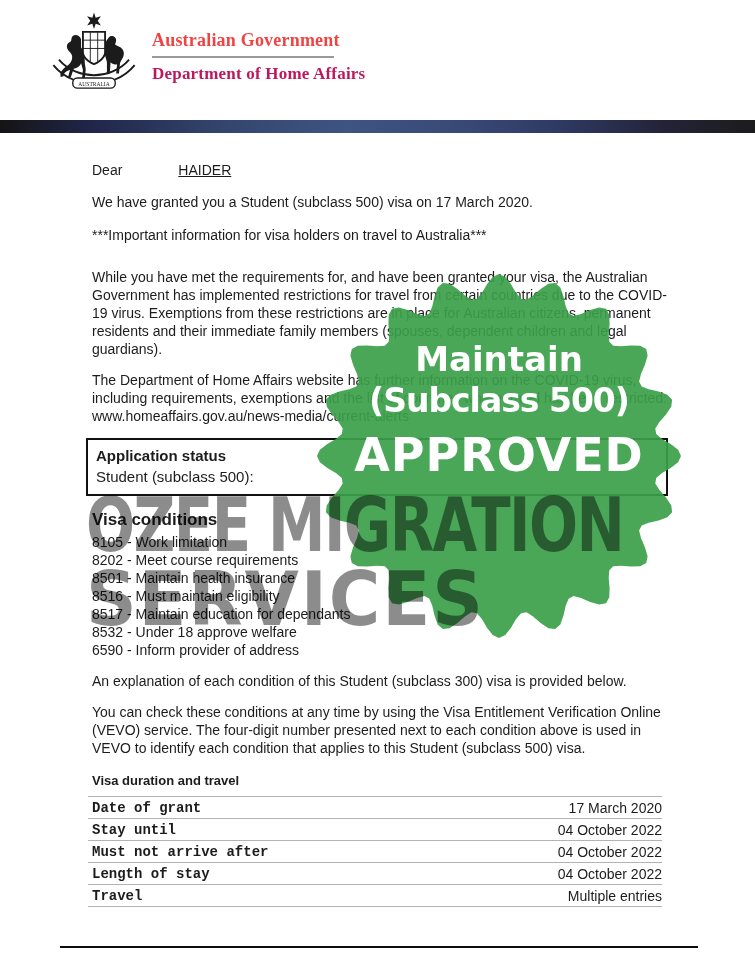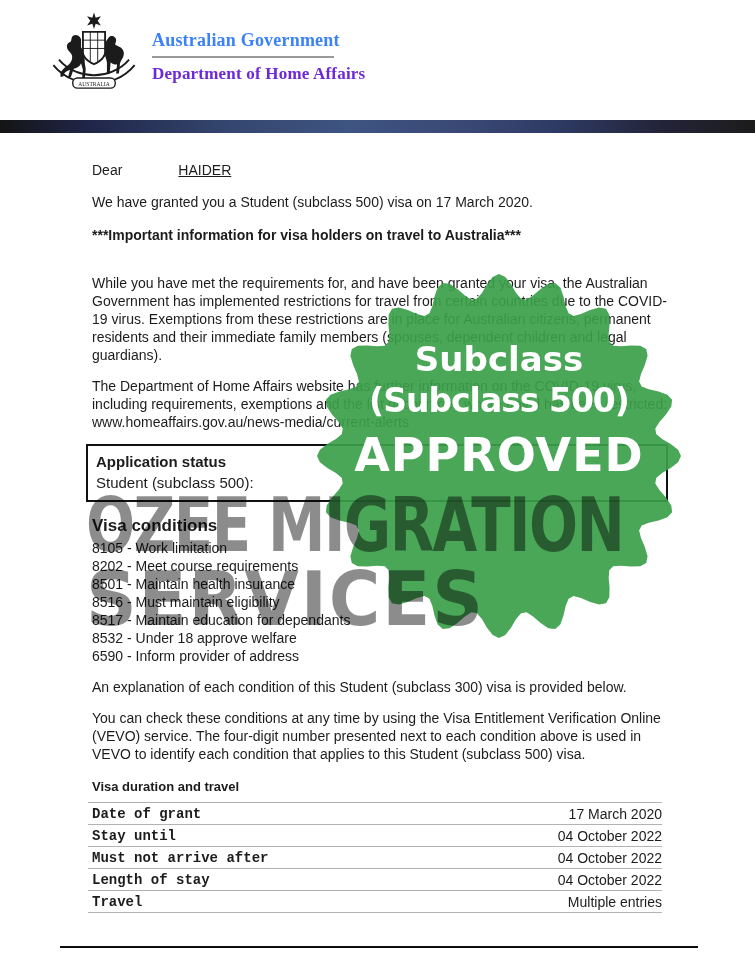--- a/index.html
+++ b/index.html
@@ -8,38 +8,38 @@
     width:755px;height:960px;
     background:#ffffff;
     overflow:hidden;
     font-family:"Liberation Sans", sans-serif;
     color:#1c1c1c;
   }
   
   .header{display:flex;align-items:flex-start;padding:10px 0 0 46px;}
   .coat{width:96px;height:88px;flex:0 0 auto;}
   .header-text{margin-left:10px;padding-top:20px;font-family:"Liberation Serif", serif;}
-  .gov-name{font-size:18px;font-weight:bold;color:#3b82f6;letter-spacing:.2px;}
+  .gov-name{font-size:18px;font-weight:bold;color:#ef4444;letter-spacing:.2px;}
   .header-rule{width:182px;height:2px;background:#9a9a9a;margin:5px 0 6px 0;}
-  .dept-name{font-size:17px;font-weight:bold;color:#6d28d9;letter-spacing:.2px;}
+  .dept-name{font-size:17px;font-weight:bold;color:#be185d;letter-spacing:.2px;}
   
   .divider-bar{
     position:absolute;left:0;top:120px;width:755px;height:13px;
     background:linear-gradient(90deg,#141414 0%,#20264a 12%,#34466e 30%,#3e5481 46%,#3a4a77 60%,#2e3a63 74%,#232338 88%,#1c1c1c 100%);
   }
   
   .main{
     position:absolute;left:0;top:133px;width:755px;
     padding:28px 87px 0 92px;box-sizing:border-box;
     font-size:14px;line-height:18px;
   }
   .para{margin:0 0 13px 0;}
   .salutation-line{margin:0 0 14px 0;}
   .recipient{margin-left:56px;text-decoration:underline;}
-  .important{font-weight:bold;margin:15px 0 30px 0;}
+  .important{font-weight:normal;margin:15px 0 24px 0;}
   
   .status-box{
     margin:13px 0 14px -6px;width:582px;box-sizing:border-box;
     border:2px solid #111;padding:5px 10px 7px 8px;
   }
   .status-title{font-weight:bold;font-size:15px;line-height:21px;}
   .status-subject{font-size:15px;line-height:21px;}
   
   .section-heading{font-weight:bold;font-size:17px;line-height:20px;margin:0 0 3px 0;}
   .cond-list{list-style:none;margin:0 0 13px 0;padding:0;}
@@ -160,21 +160,21 @@
         <span class="dur-label">Travel</span>
         <span class="dur-value">Multiple entries</span>
       </div>
     </div>
   </div>
 
   <div class="stamp">
     <svg width="368" height="368" viewBox="0 0 368 368" aria-hidden="true">
       <path id="scallop-path" fill-opacity="0.92" d="M366.0,184.0L363.1,190.3L355.7,196.0L347.1,201.1L341.2,206.1L340.3,211.6L344.4,218.1L351.0,225.6L356.3,233.4L357.1,240.2L352.4,245.3L343.6,248.5L333.8,250.7L326.7,253.6L324.1,258.5L326.0,266.0L329.9,275.2L332.6,284.2L331.2,291.0L325.2,294.3L315.8,294.6L305.9,293.7L298.2,294.3L294.3,298.2L293.7,305.9L294.6,315.8L294.3,325.2L291.0,331.2L284.2,332.6L275.2,329.9L266.0,326.0L258.5,324.1L253.6,326.7L250.7,333.8L248.5,343.6L245.3,352.4L240.2,357.1L233.4,356.3L225.6,351.0L218.1,344.4L211.6,340.3L206.1,341.2L201.1,347.1L196.0,355.7L190.3,363.1L184.0,366.0L177.7,363.1L172.0,355.7L166.9,347.1L161.9,341.2L156.4,340.3L149.9,344.4L142.4,351.0L134.6,356.3L127.8,357.1L122.7,352.4L119.5,343.6L117.3,333.8L114.4,326.7L109.5,324.1L102.0,326.0L92.8,329.9L83.8,332.6L77.0,331.2L73.7,325.2L73.4,315.8L74.3,305.9L73.7,298.2L69.8,294.3L62.1,293.7L52.2,294.6L42.8,294.3L36.8,291.0L35.4,284.2L38.1,275.2L42.0,266.0L43.9,258.5L41.3,253.6L34.2,250.7L24.4,248.5L15.6,245.3L10.9,240.2L11.7,233.4L17.0,225.6L23.6,218.1L27.7,211.6L26.8,206.1L20.9,201.1L12.3,196.0L4.9,190.3L2.0,184.0L4.9,177.7L12.3,172.0L20.9,166.9L26.8,161.9L27.7,156.4L23.6,149.9L17.0,142.4L11.7,134.6L10.9,127.8L15.6,122.7L24.4,119.5L34.2,117.3L41.3,114.4L43.9,109.5L42.0,102.0L38.1,92.8L35.4,83.8L36.8,77.0L42.8,73.7L52.2,73.4L62.1,74.3L69.8,73.7L73.7,69.8L74.3,62.1L73.4,52.2L73.7,42.8L77.0,36.8L83.8,35.4L92.8,38.1L102.0,42.0L109.5,43.9L114.4,41.3L117.3,34.2L119.5,24.4L122.7,15.6L127.8,10.9L134.6,11.7L142.4,17.0L149.9,23.6L156.4,27.7L161.9,26.8L166.9,20.9L172.0,12.3L177.7,4.9L184.0,2.0L190.3,4.9L196.0,12.3L201.1,20.9L206.1,26.8L211.6,27.7L218.1,23.6L225.6,17.0L233.4,11.7L240.2,10.9L245.3,15.6L248.5,24.4L250.7,34.2L253.6,41.3L258.5,43.9L266.0,42.0L275.2,38.1L284.2,35.4L291.0,36.8L294.3,42.8L294.6,52.2L293.7,62.1L294.3,69.8L298.2,73.7L305.9,74.3L315.8,73.4L325.2,73.7L331.2,77.0L332.6,83.8L329.9,92.8L326.0,102.0L324.1,109.5L326.7,114.4L333.8,117.3L343.6,119.5L352.4,122.7L357.1,127.8L356.3,134.6L351.0,142.4L344.4,149.9L340.3,156.4L341.2,161.9L347.1,166.9L355.7,172.0L363.1,177.7L366.0,184.0Z" fill="#3A9F49"></path>
     </svg>
-    <div class="stamp-line stamp-line1">Subclass</div>
+    <div class="stamp-line stamp-line1">Maintain</div>
     <div class="stamp-line stamp-line2">(Subclass 500)</div>
     <div class="stamp-line stamp-line3">APPROVED</div>
   </div>
 
   <div class="watermark wm-line1">OZEE MIGRATION</div>
   <div class="watermark wm-line2">SERVICES</div>
 
   <div class="footer-rule"></div>
 </div>
 

